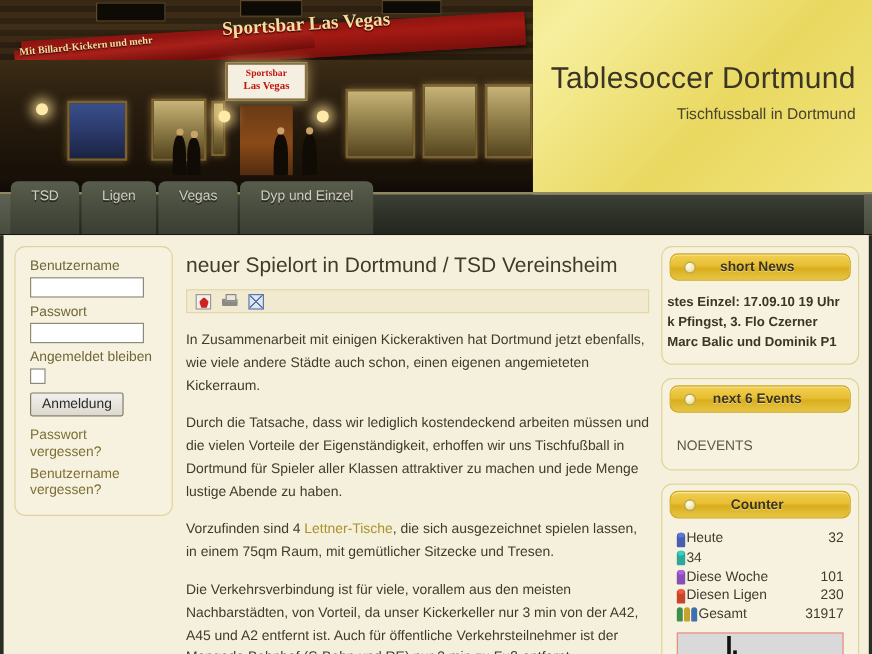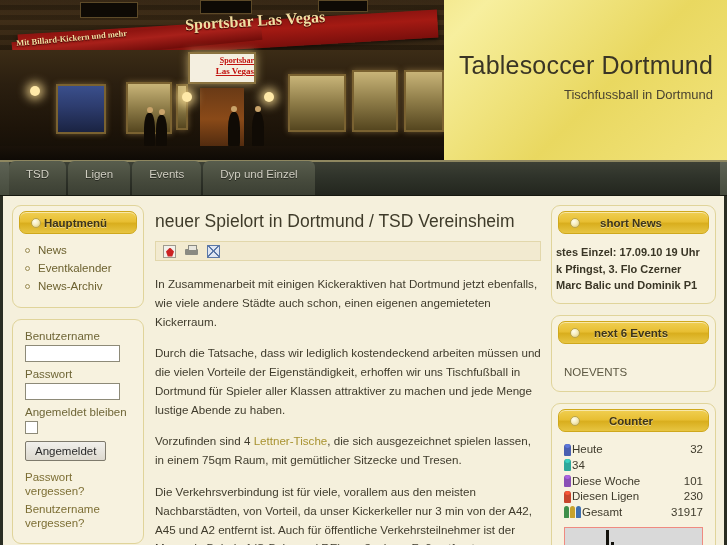--- a/index.html
+++ b/index.html
@@ -71,21 +71,21 @@
   }
   .ph-door {
     position:absolute; background: linear-gradient(180deg,#6a3a16 0%, #8a4a18 50%, #4a270e 100%);
   }
   .ph-lightbox {
     position:absolute; background:#f4efe0; border:2px solid #8a7340;
     box-shadow: 0 0 10px rgba(255,230,150,.6);
   }
   .ph-lightbox span {
     display:block; color:#c1130f; font-family:"Liberation Serif", serif;
-    font-weight:700; text-align:right; line-height:1.05;text-decoration:underline;
+    font-weight:700; text-align:center; line-height:1.05;
   }
   .ph-person {
     position:absolute; background:#100b05; border-radius:42% 42% 20% 20%;
   }
   .ph-person::before {
     content:''; position:absolute; left:50%; top:-6px; transform:translateX(-50%);
     width:6px; height:6px; border-radius:50%; background:#c9a36a;
   }
   .ph-lamp {
     position:absolute; width:10px; height:10px; border-radius:50%;
@@ -121,21 +121,21 @@
   #nav::before {
     content:''; position:absolute; left:0; top:0; width:9px; height:100%;
     background: linear-gradient(180deg,#5d6254 0%, #474c3e 100%);
   }
   #nav::after {
     content:''; position:absolute; right:0; top:0; width:7px; height:100%;
     background: linear-gradient(180deg,#5d6254 0%, #474c3e 100%);
   }
   .navtab {
     position:relative; z-index:2;
-    height:34px; line-height:27px;
+    height:44px; line-height:27px;
     padding:0 17px; margin-right:2px;
     font-size:11.5px; color:#cfcdc0;
     border-radius:6px 6px 0 0;
     background: linear-gradient(180deg,#585d4d 0%, #474b3d 55%, #3b3f33 100%);
     cursor:pointer; white-space:nowrap;
     text-shadow:0 1px 0 rgba(0,0,0,.5);
   }
   .navtab.active {
     background: linear-gradient(180deg,#fbf7e6 0%, #f5f0dc 100%);
     color:#3b3828; font-weight:700; text-shadow:none;
@@ -367,60 +367,38 @@
     <div id="header-title-wrap">
       <div id="header-title">Tablesoccer Dortmund</div>
       <div id="header-sub">Tischfussball in Dortmund</div>
     </div>
     <div id="header-bottom-line"></div>
   </div>
 
   <div id="nav">
       <div class="navtab">TSD</div>
       <div class="navtab">Ligen</div>
-      <div class="navtab">Events</div>
+      <div class="navtab">Vegas</div>
       <div class="navtab">Dyp und Einzel</div>
     </div>
 
   <div id="content">
 
     <div id="col-left">
 
-      <div class="module">
-        <div class="module-head">
-          <span class="module-bullet"></span>
-          <span class="module-title">Hauptmenü</span>
-        </div>
-        <div class="module-body">
-          <ul class="menu" id="mainmenu-list">
-              <li>
-                <span class="menu-dot"></span>
-                <a>News</a>
-              </li>
-              <li>
-                <span class="menu-dot"></span>
-                <a>Eventkalender</a>
-              </li>
-              <li>
-                <span class="menu-dot"></span>
-                <a>News-Archiv</a>
-              </li>
-            </ul>
-        </div>
-      </div>
 
       <div class="module">
         <div class="module-body">
           <div class="flabel">Benutzername</div>
           <input class="finput" type="text" value="" style="">
           <div class="flabel">Passwort</div>
           <input class="finput" type="password" value="" style="">
           <div class="flabel">Angemeldet bleiben</div>
           <input class="fcheck" type="checkbox" style="">
-          <button class="fbtn">Angemeldet</button>
+          <button class="fbtn">Anmeldung</button>
           <div class="flinks" id="login-links">
               <a>Passwort vergessen?</a>
               <a>Benutzername vergessen?</a>
             </div>
         </div>
       </div>
     </div>
 
     <div id="col-main">
       <h1 id="article-title">neuer Spielort in Dortmund / TSD Vereinsheim</h1>

